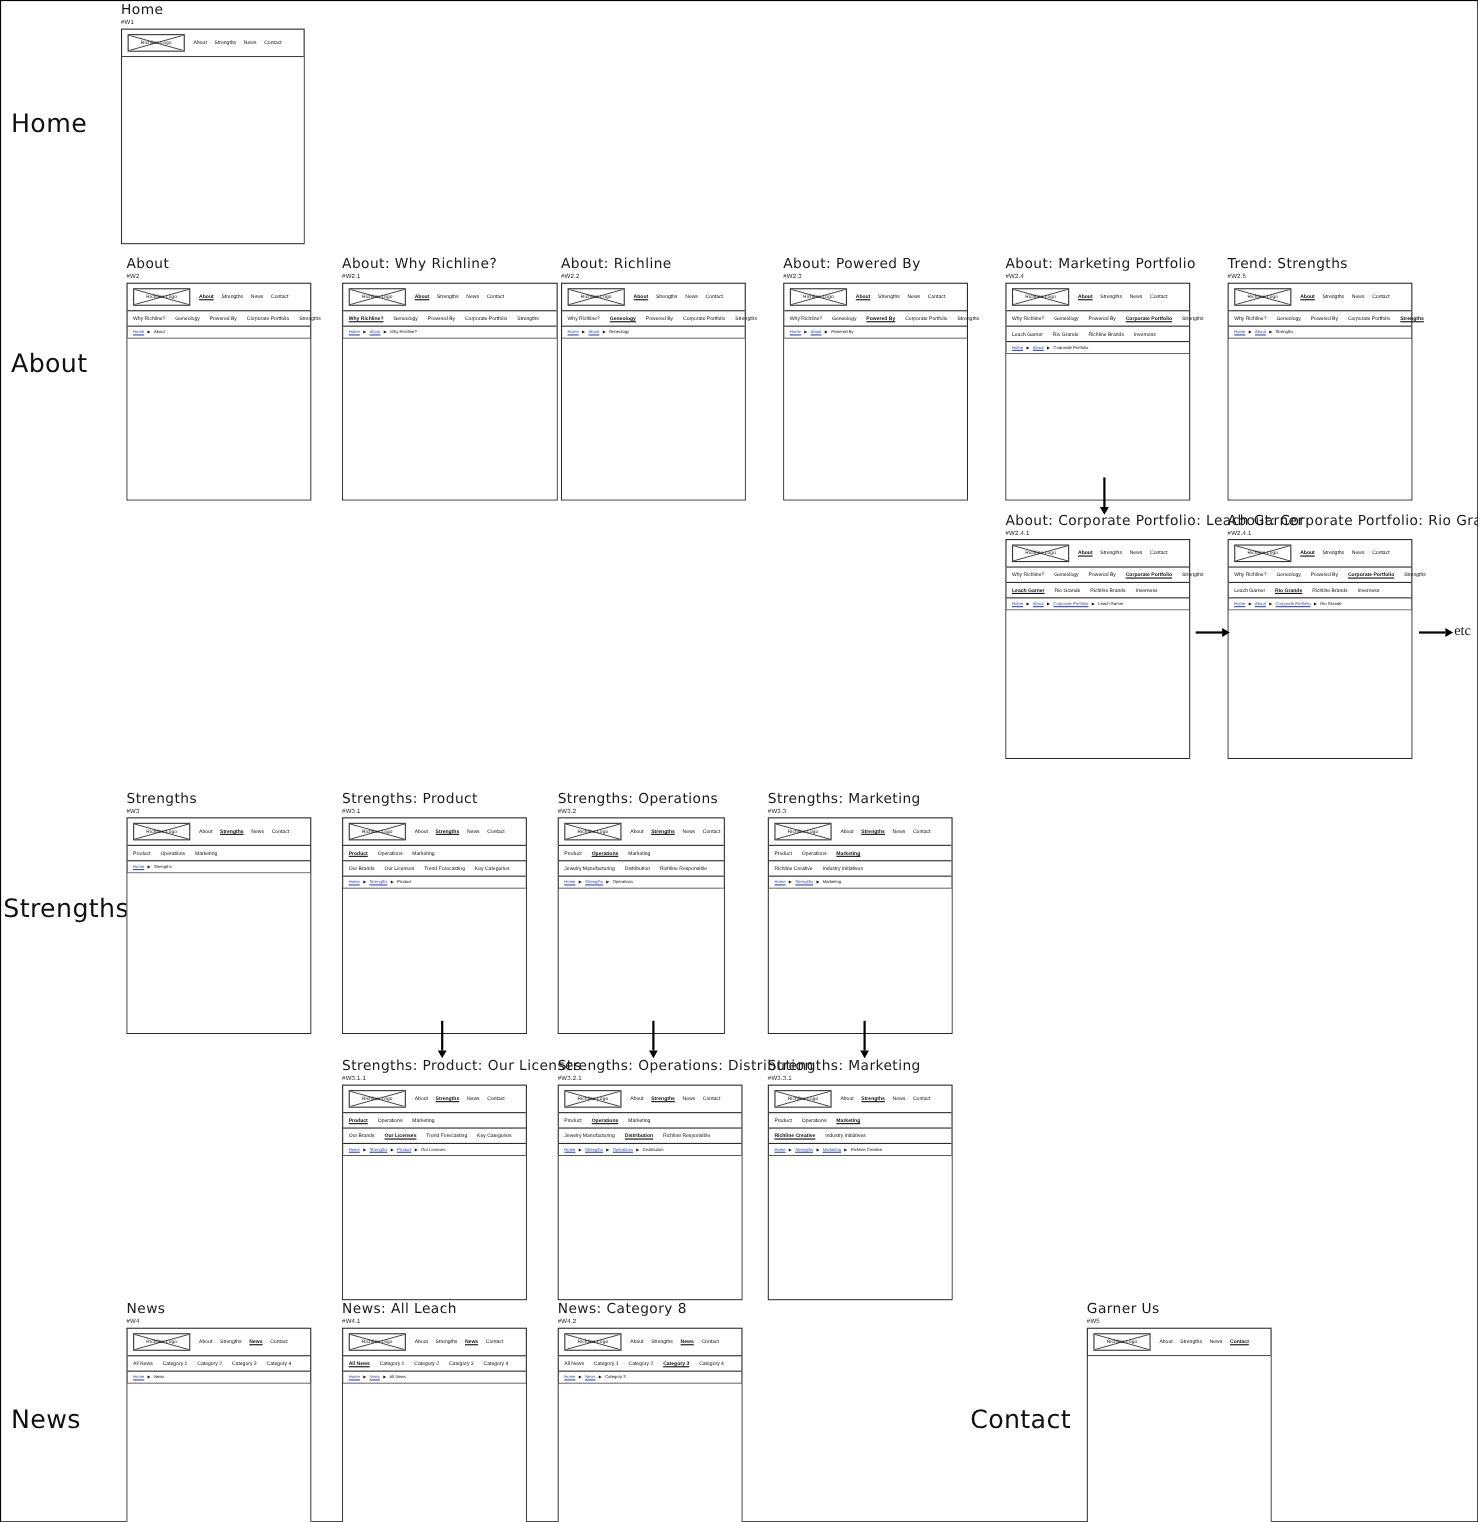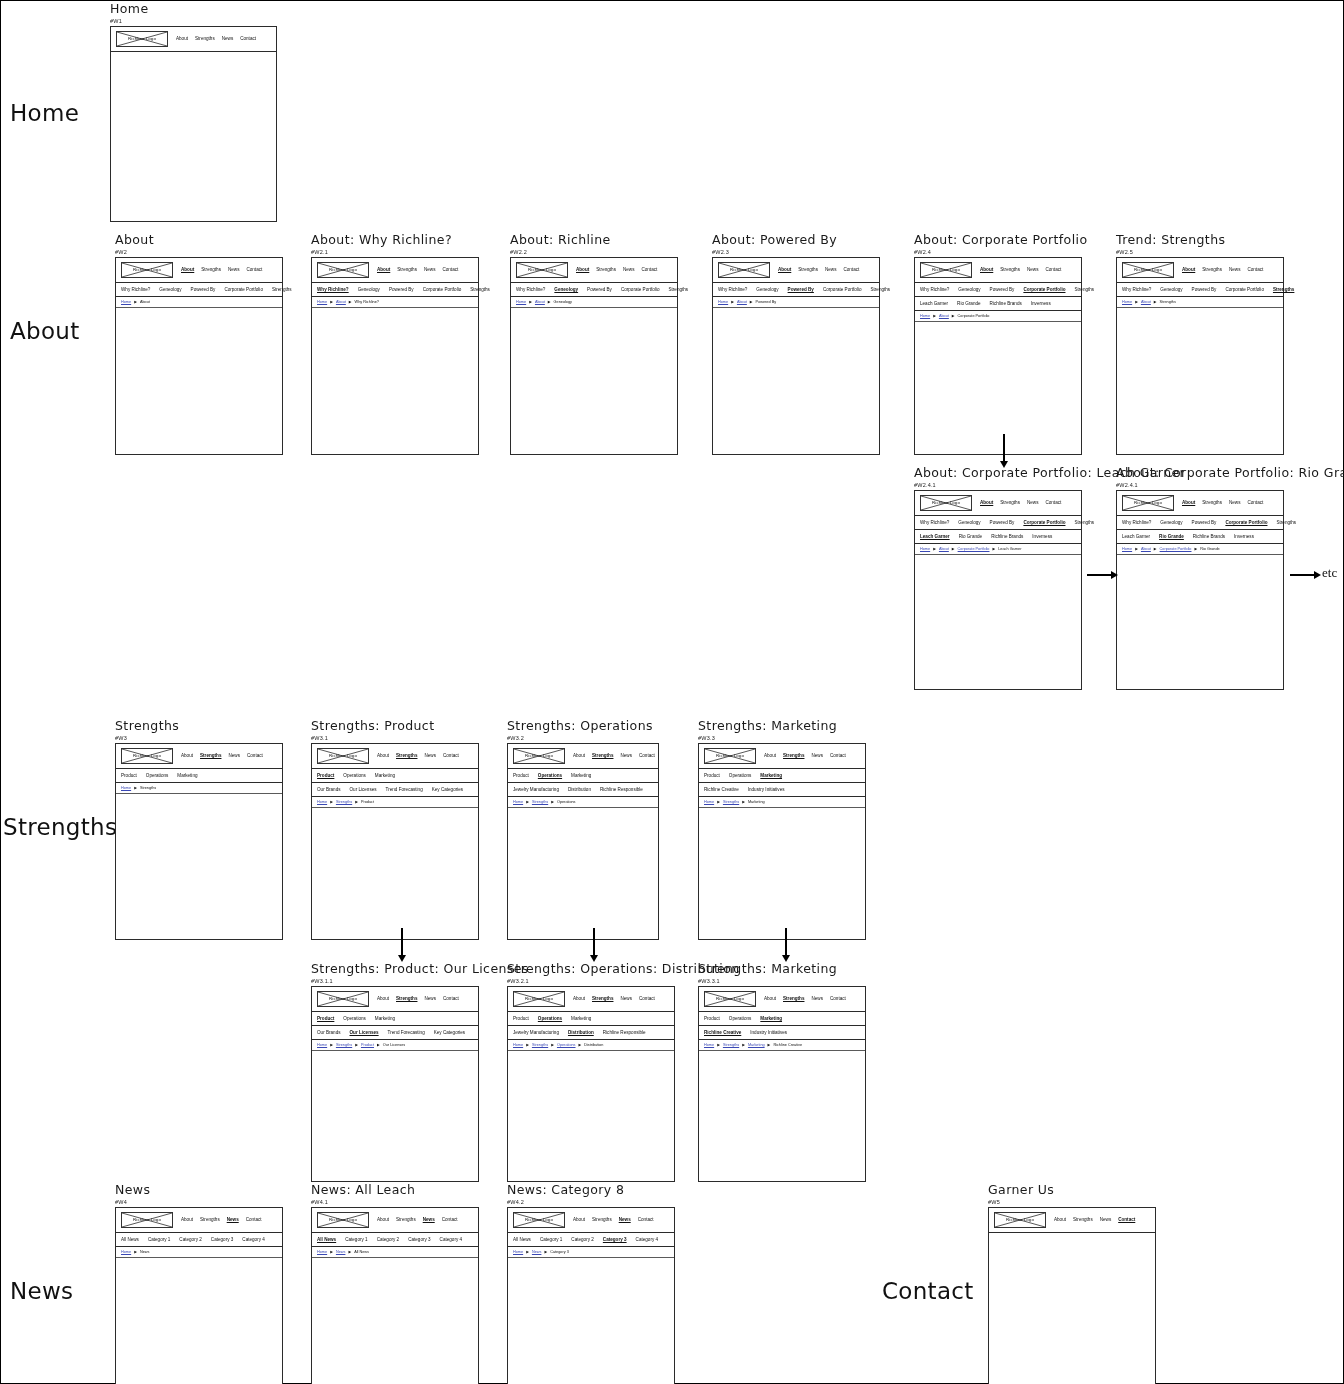--- a/index.html
+++ b/index.html
@@ -188,21 +188,21 @@
         <span>Strengths</span>
       </div>
       <div class="crumbs">
         <span class="cr link">Home</span>
         <span class="sep">▶</span>
         <span class="cr cur">About</span>
       </div>
       <div class="wf-body"></div>
     </div>
   </div>
-<div class="card" style="left: 311px; top: 233px; width: 168px;">
+<div class="card" style="left: 311px; top: 233px; width: 196px;">
     <div class="card-title">About:  Why Richline?</div>
     <div class="card-id">#W2.1</div>
     <div class="browser" style="height: 198px;">
       <div class="wf-header">
         <div class="logo-box">
           <svg viewBox="0 0 52 16" preserveAspectRatio="none">
             <line x1="0" y1="0" x2="52" y2="16" stroke="#333" stroke-width="0.9"></line>
             <line x1="52" y1="0" x2="0" y2="16" stroke="#333" stroke-width="0.9"></line>
           </svg>
           <div class="logo-text">Richline Logo</div>
@@ -297,21 +297,21 @@
         <span class="cr link">Home</span>
         <span class="sep">▶</span>
         <span class="cr link">About</span>
         <span class="sep">▶</span>
         <span class="cr cur">Powered By</span>
       </div>
       <div class="wf-body"></div>
     </div>
   </div>
 <div class="card" style="left: 914px; top: 233px; width: 168px;">
-    <div class="card-title">About:  Corporate Portfolio</div>
+    <div class="card-title">About:  Marketing Portfolio</div>
     <div class="card-id">#W2.4</div>
     <div class="browser" style="height: 198px;">
       <div class="wf-header">
         <div class="logo-box">
           <svg viewBox="0 0 52 16" preserveAspectRatio="none">
             <line x1="0" y1="0" x2="52" y2="16" stroke="#333" stroke-width="0.9"></line>
             <line x1="52" y1="0" x2="0" y2="16" stroke="#333" stroke-width="0.9"></line>
           </svg>
           <div class="logo-text">Richline Logo</div>
         </div>

